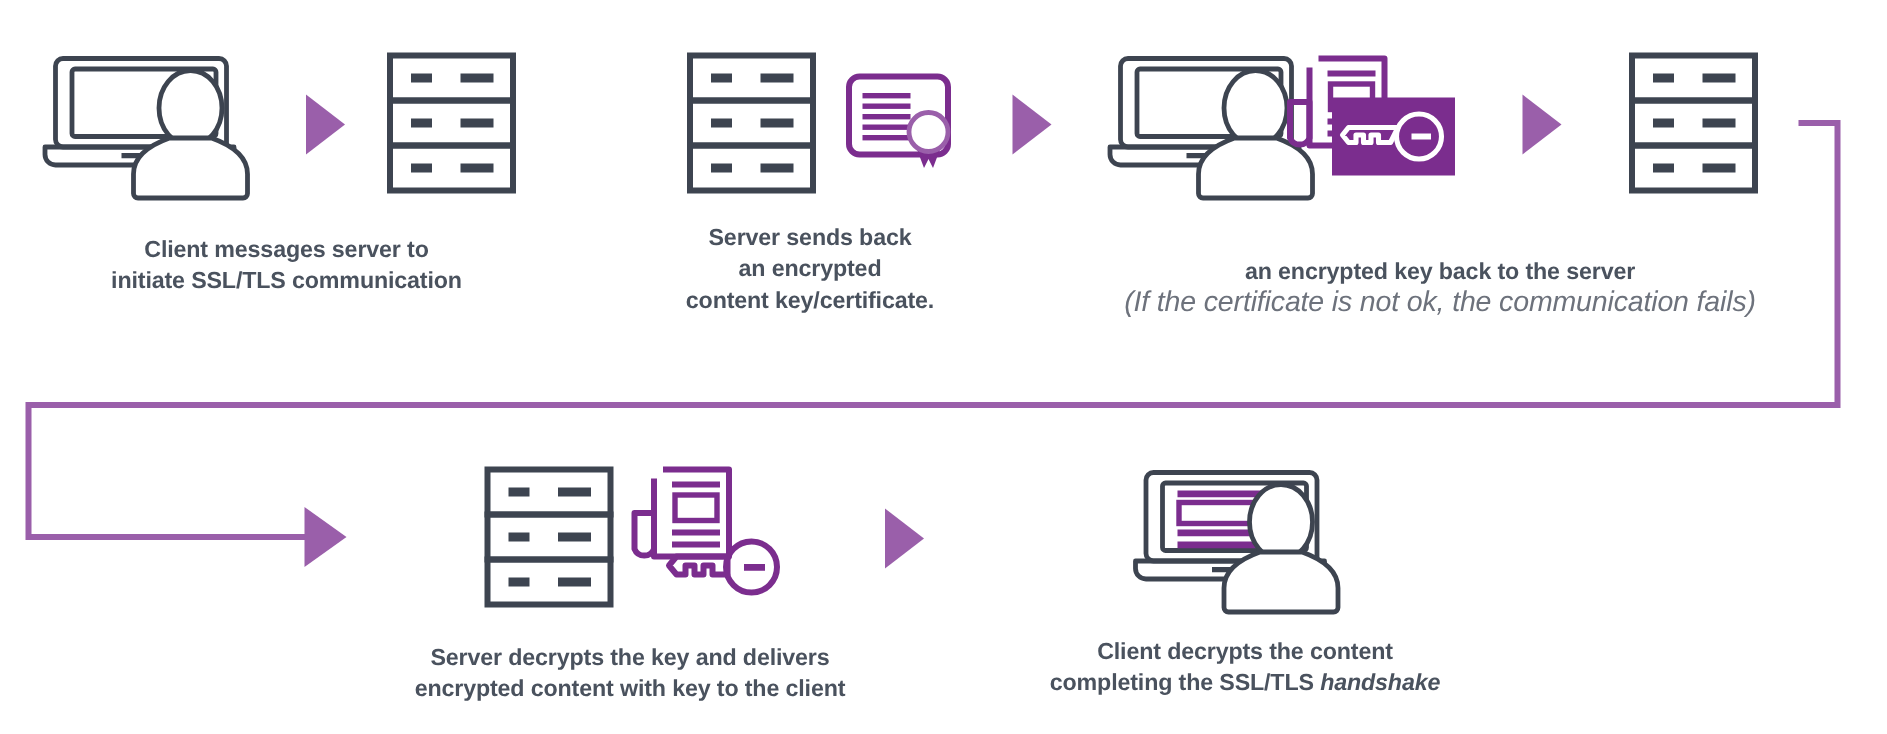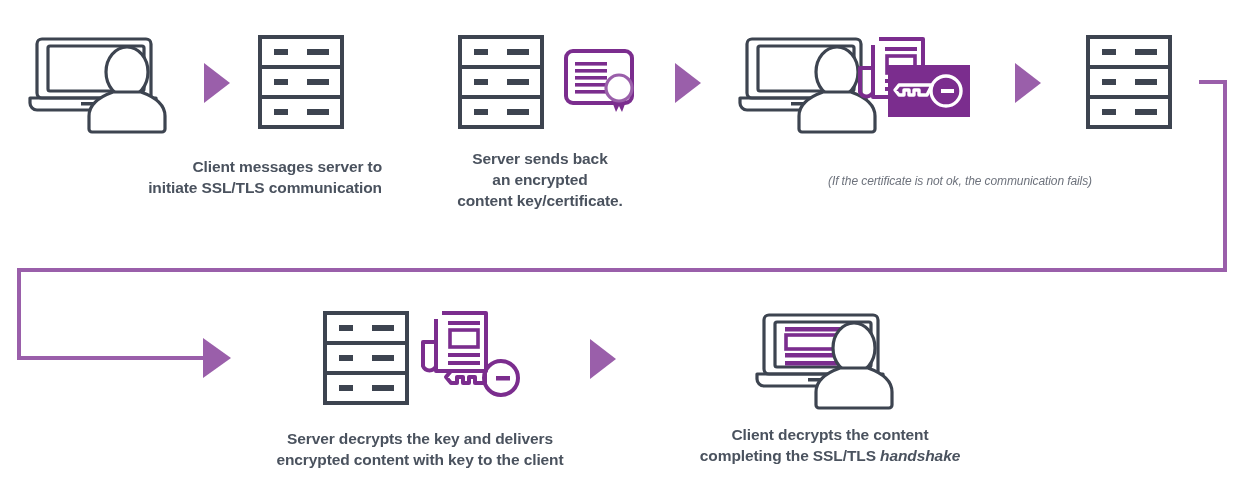--- a/index.html
+++ b/index.html
@@ -10,21 +10,21 @@
   }
   .stage{position:absolute;left:0;top:0;width:1258px;height:489px;}
   .node{position:absolute;}
   .caption{
     position:absolute;text-align:center;
     font-weight:bold;font-size:15.5px;line-height:21px;
     color:#4a525e;letter-spacing:-0.1px;
   }
   .caption .sub{
     display:block;font-style:italic;font-weight:normal;
-    color:#6d727c;font-size:12px;line-height:20px;
+    color:#6d727c;font-size:19px;line-height:20px;
   }
   .caption em{font-style:italic;}
   svg{display:block;overflow:visible;}
 </style>
 </head>
 <body>
 
 <div class="stage">
 
   <div class="node" style="left:25px;top:32px;">
@@ -59,21 +59,21 @@
         <rect x="17" y="15" width="14" height="6"></rect>
           <rect x="50" y="15" width="22" height="6"></rect>
         <rect x="17" y="45" width="14" height="6"></rect>
           <rect x="50" y="45" width="22" height="6"></rect>
         <rect x="17" y="75" width="14" height="6"></rect>
           <rect x="50" y="75" width="22" height="6"></rect>
       </g>
     </svg>
   </div>
 
-  <div class="caption" style="left:32px;top:156px;width:350px;text-align:right;">
+  <div class="caption" style="left:16px;top:156px;width:350px;">
     <span>Client messages server to</span><br>
     <span>initiate SSL/TLS communication</span>
   </div>
 
   <div class="node" style="left:457px;top:34px;">
     <svg width="88" height="96" viewBox="0 0 88 96">
       <g fill="none" stroke="#3d4450" stroke-width="4">
         <rect x="3" y="3" width="82" height="30"></rect>
         <rect x="3" y="33" width="82" height="30"></rect>
         <rect x="3" y="63" width="82" height="30"></rect>
@@ -176,20 +176,21 @@
         <rect x="17" y="45" width="14" height="6"></rect>
           <rect x="50" y="45" width="22" height="6"></rect>
         <rect x="17" y="75" width="14" height="6"></rect>
           <rect x="50" y="75" width="22" height="6"></rect>
       </g>
     </svg>
   </div>
 
   <div class="caption" style="left:700px;top:150px;width:520px;">
     <br>
+    <span>an encrypted key back to the server</span>
     <span class="sub">(If the certificate is not ok, the communication fails)</span>
   </div>
 
   <svg class="node" style="left:0px;top:0px;" width="1258" height="489" viewBox="0 0 1258 489">
     <path d="M1199 82 H1225 V270 H19 V358 H205" fill="none" stroke="#9a5faa" stroke-width="4" stroke-linejoin="miter"></path>
     <polygon points="203,338 231,358 203,378" fill="#9a5faa"></polygon>
   </svg>
 
   <div class="node" style="left:322px;top:310px;">
     <svg width="88" height="96" viewBox="0 0 88 96">

